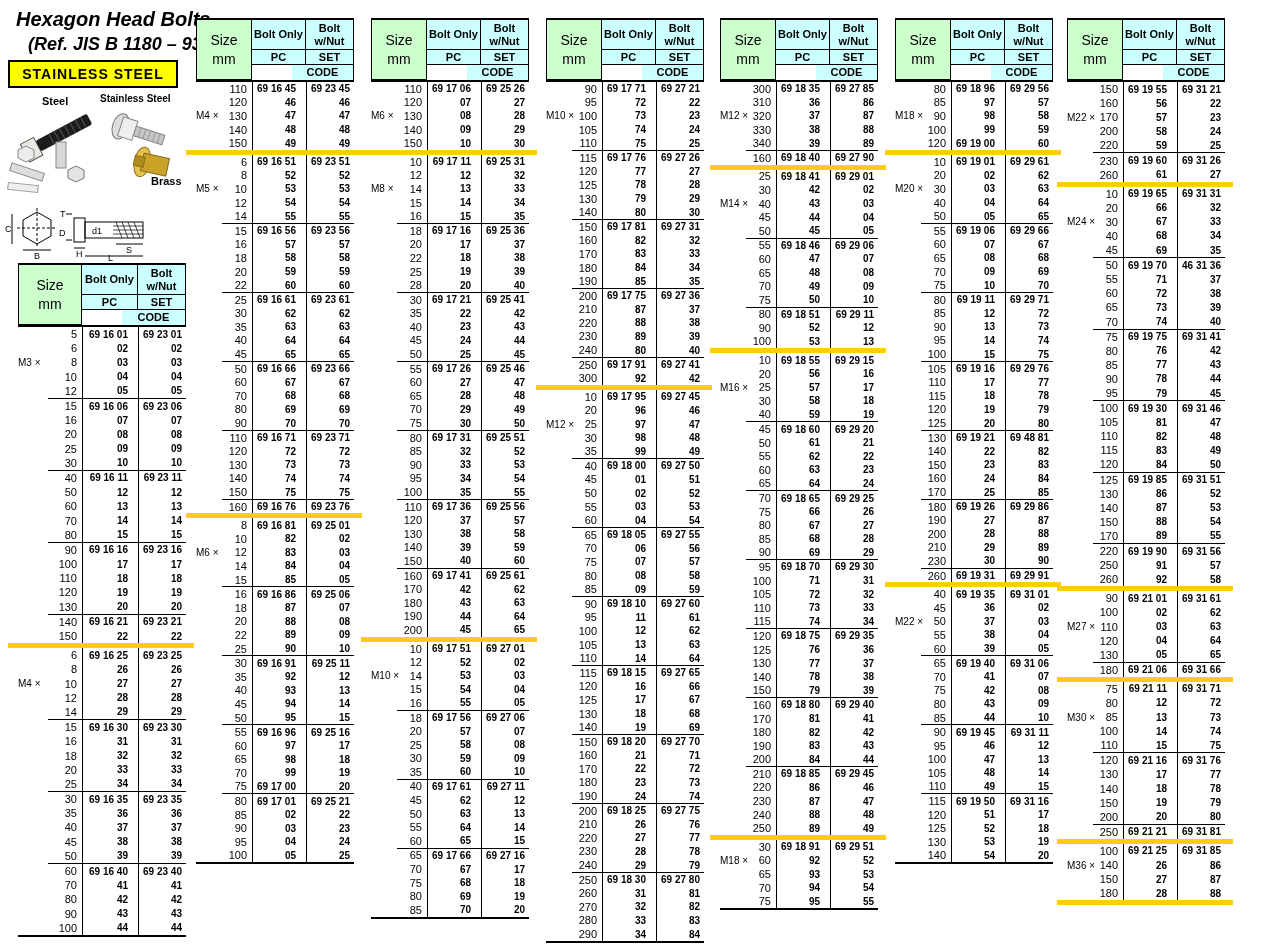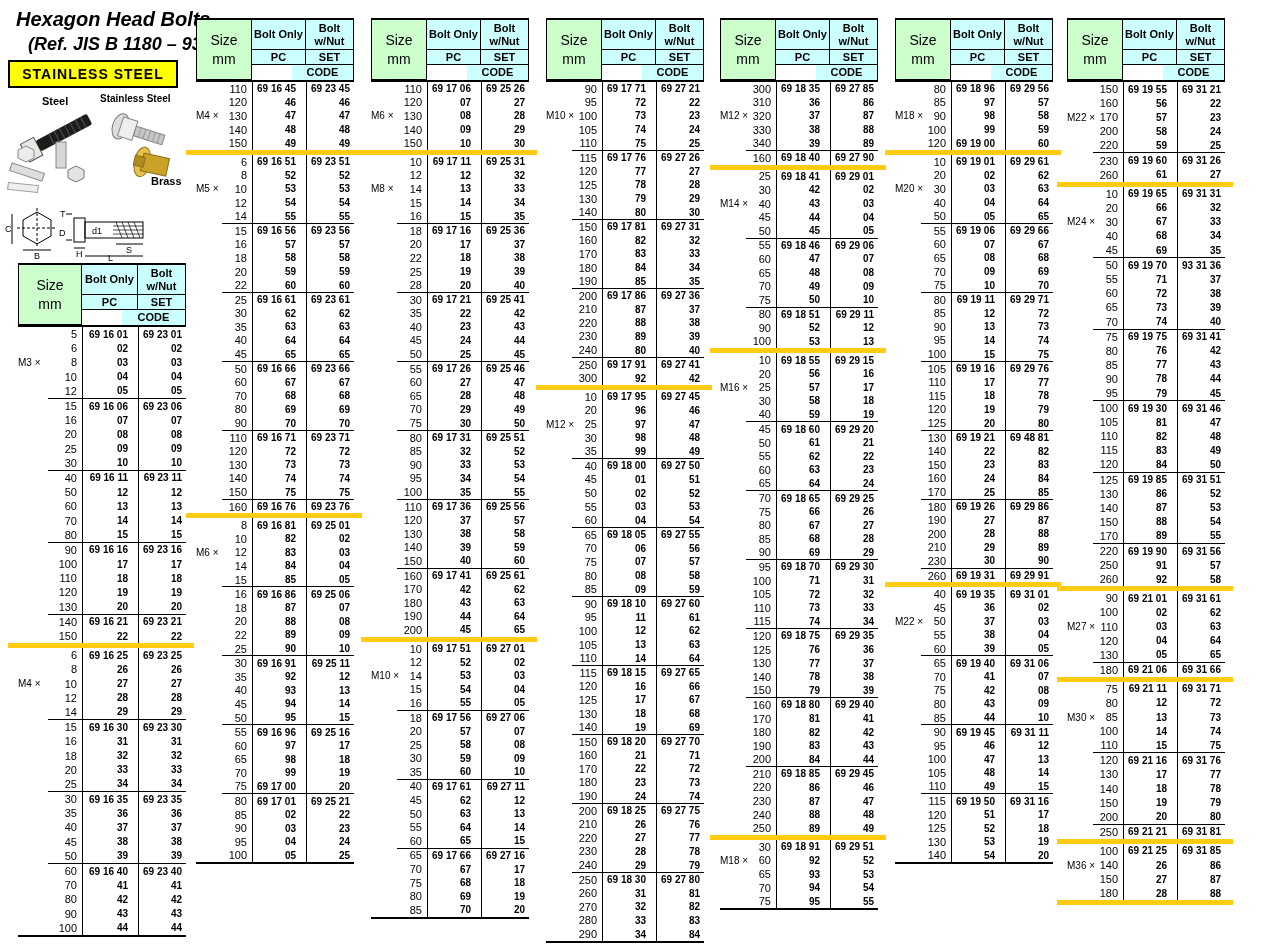--- a/index.html
+++ b/index.html
@@ -1618,21 +1618,21 @@
           </div>
           <div class="pcc">85</div>
           <div class="setc">35</div>
         </div>
         <div class="sep"></div>
         <div class="row">
           <div class="szc">
             <span class="pfx"></span>
             <span class="szn">200</span>
           </div>
-          <div class="pcc">69 17 86</div>
+          <div class="pcc">69 17 75</div>
           <div class="setc">69 27 36</div>
         </div>
         <div class="row">
           <div class="szc">
             <span class="pfx"></span>
             <span class="szn">210</span>
           </div>
           <div class="pcc">87</div>
           <div class="setc">37</div>
         </div>
@@ -3115,21 +3115,21 @@
           <div class="pcc">69</div>
           <div class="setc">35</div>
         </div>
         <div class="sep"></div>
         <div class="row">
           <div class="szc">
             <span class="pfx"></span>
             <span class="szn">50</span>
           </div>
           <div class="pcc">69 19 70</div>
-          <div class="setc">93 31 36</div>
+          <div class="setc">46 31 36</div>
         </div>
         <div class="row">
           <div class="szc">
             <span class="pfx"></span>
             <span class="szn">55</span>
           </div>
           <div class="pcc">71</div>
           <div class="setc">37</div>
         </div>
         <div class="row">

